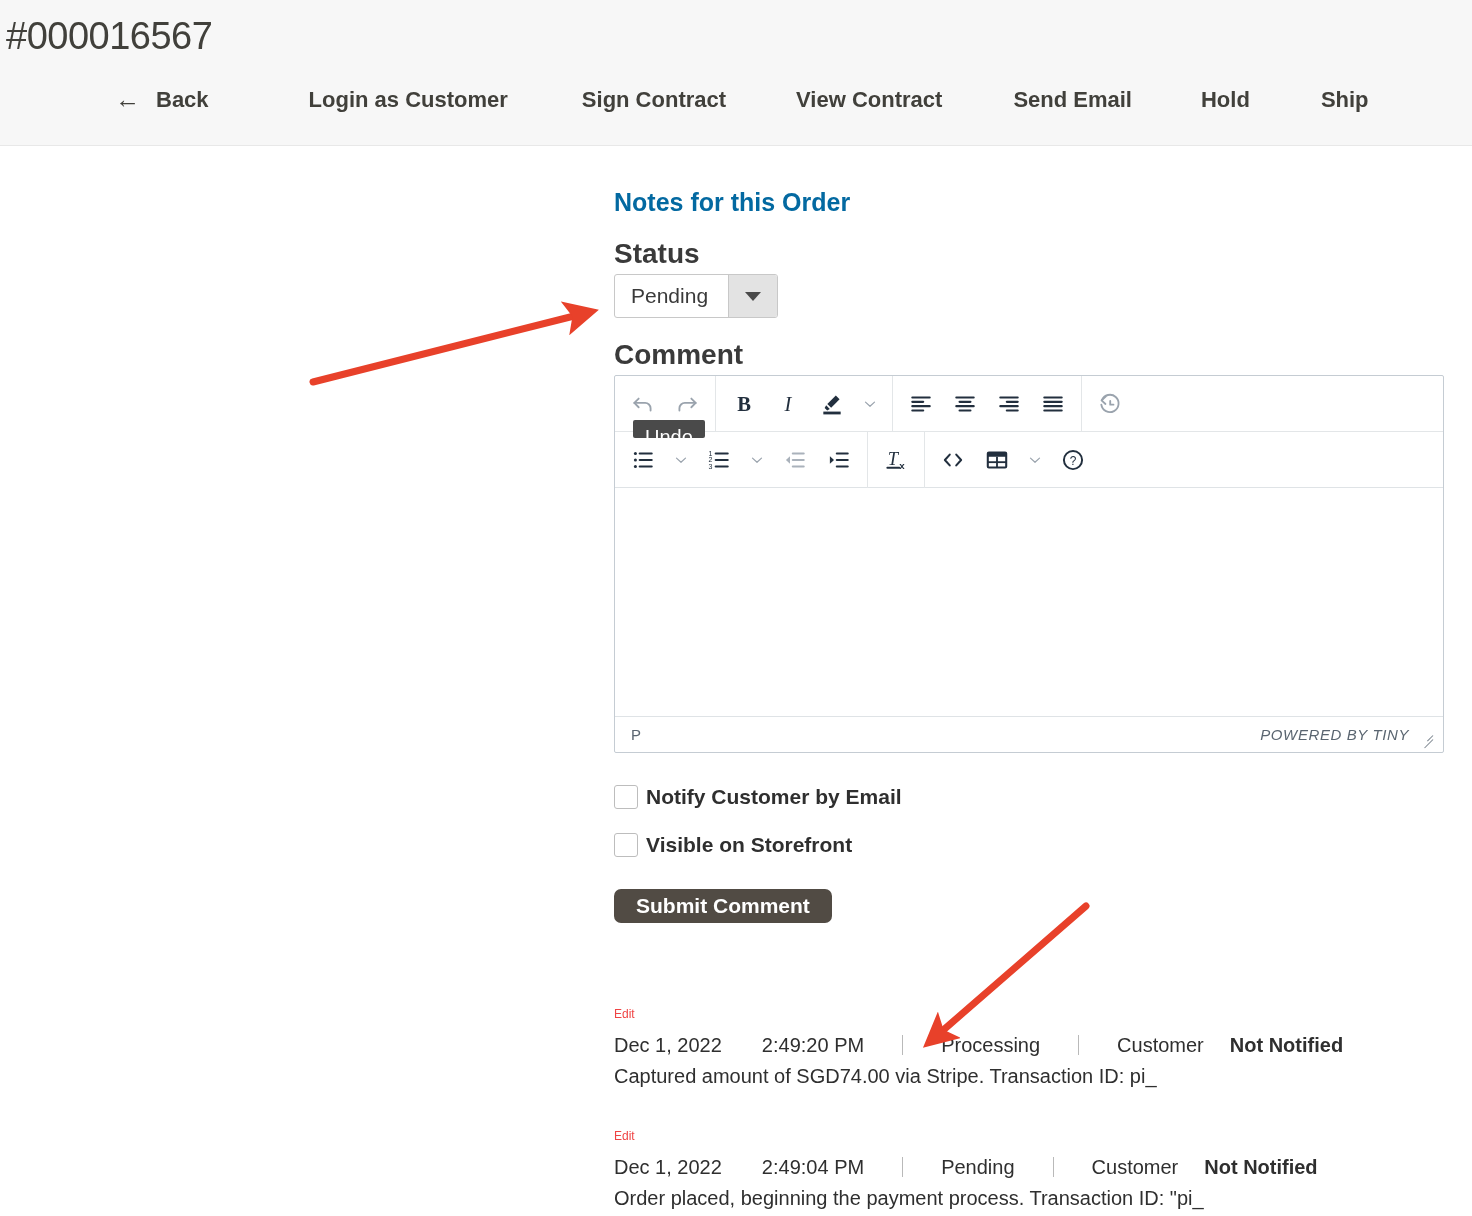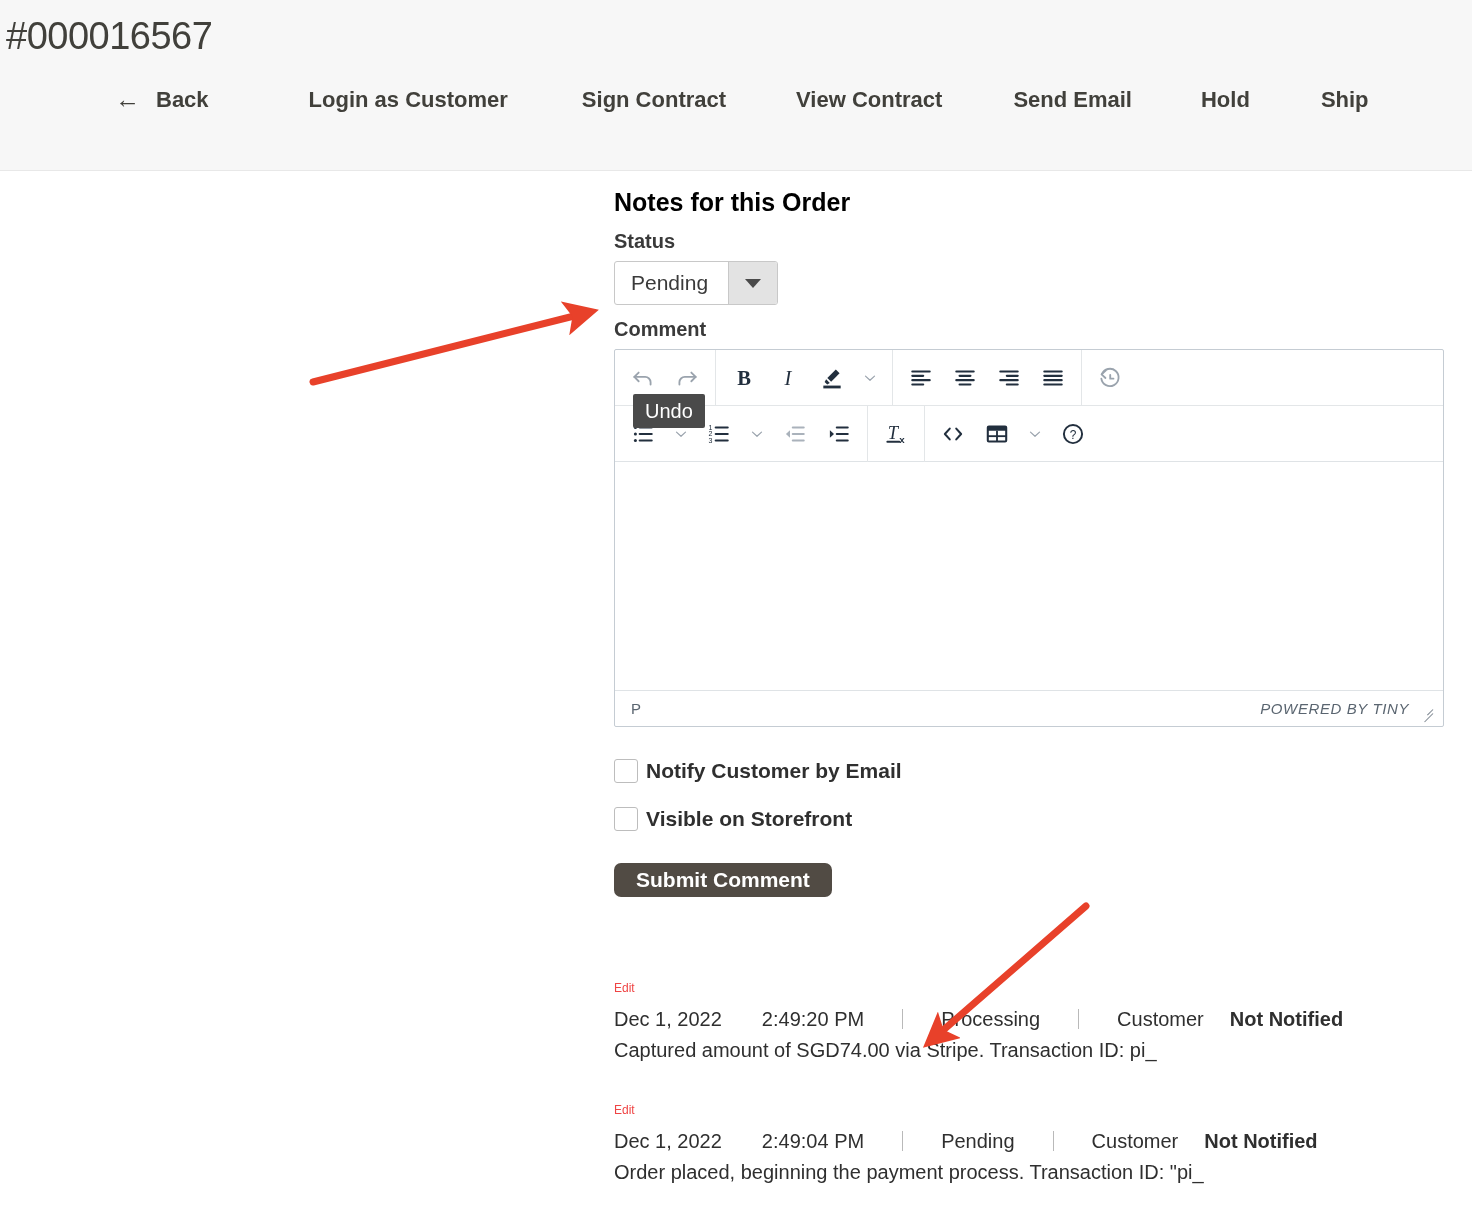--- a/index.html
+++ b/index.html
@@ -13,21 +13,21 @@
     font-family: "Liberation Sans", sans-serif;
     color: #3c3b37;
     overflow: hidden;
     position: relative;
   }
 
   
   .page-header {
     background: #f7f7f7;
     border-bottom: 1px solid #e8e8e8;
-    height: 171px;
+    height: 146px;
     box-sizing: border-box;
     position: relative;
   }
   .order-title {
     position: absolute;
     left: 6px;
     top: 12px;
     font-size: 38px;
     font-weight: 400;
     letter-spacing: -0.5px;
@@ -80,30 +80,30 @@
   }
   .notes-col {
     position: absolute;
     left: 614px;
     top: 0;
     width: 831px;
   }
   .notes-heading {
     font-size: 25px;
     font-weight: bold;
-    color: #000000;
+    color: #0369a1;
     margin: 0;
     padding-top: 30px;
     line-height: 30px;
   }
   .field-label {
-    font-size: 20px;
+    font-size: 28px;
     font-weight: bold;
     color: #3a3a3a;
-    margin-top: 12px;
+    margin-top: 25px;
     line-height: 24px;
   }
 
   
   .select-wrap {
     margin-top: 8px;
     width: 164px;
     height: 44px;
     border: 1px solid #c8c8c8;
     border-radius: 3px;
@@ -210,21 +210,21 @@
 
   
   .tooltip {
     position: absolute;
     left: 18px;
     top: 44px;
     background: #4a4a4a;
     color: #ffffff;
     font-size: 20px;
     line-height: 34px;
-    height: 34px;
+    height: 18px;
     padding: 0 12px;
     border-radius: 2px;
     z-index: 20;
     white-space: nowrap;
   }
 
   
   .checkbox-row {
     display: flex;
     align-items: center;

